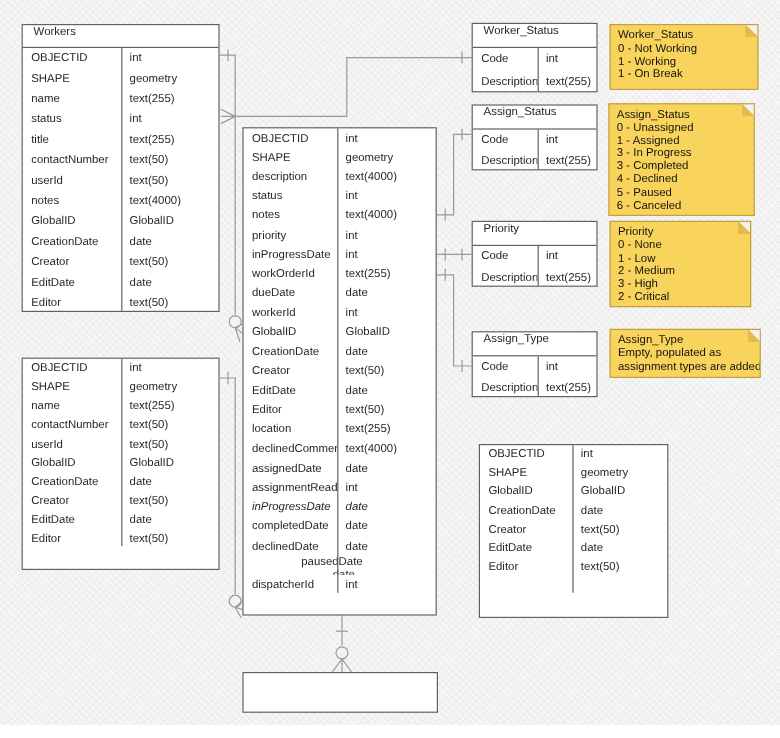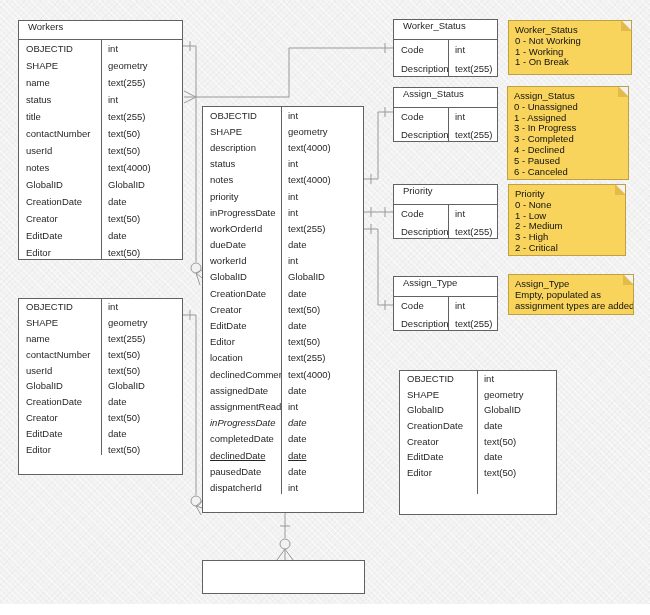--- a/index.html
+++ b/index.html
@@ -291,25 +291,25 @@
             <div class="er-cell" style="flex: 1 1 0%;">int</div>
           </div>
           <div class="er-row" style="height: 16.2px; font-style: italic;">
             <div class="er-cell" style="width: 78px;">inProgressDate</div>
             <div class="er-cell" style="flex: 1 1 0%;">date</div>
           </div>
           <div class="er-row" style="height: 16.2px;">
             <div class="er-cell" style="width: 78px;">completedDate</div>
             <div class="er-cell" style="flex: 1 1 0%;">date</div>
           </div>
-          <div class="er-row" style="height: 16.2px; text-decoration: underline;">
+          <div class="er-row" style="height: 16.2px;">
             <div class="er-cell" style="width: 78px;">declinedDate</div>
             <div class="er-cell" style="flex: 1 1 0%;">date</div>
           </div>
-          <div class="er-row" style="height: 16.2px;">
+          <div class="er-row" style="height: 16.2px; flex-direction: column;">
             <div class="er-cell" style="width: 78px;">pausedDate</div>
             <div class="er-cell" style="flex: 1 1 0%;">date</div>
           </div>
           <div class="er-row" style="height: 16.2px;">
             <div class="er-cell" style="width: 78px;">dispatcherId</div>
             <div class="er-cell" style="flex: 1 1 0%;">int</div>
           </div>
         </div>
       </div>
       <div class="er-table" style="left: 393px; top: 19px; width: 105px; height: 58px;">

